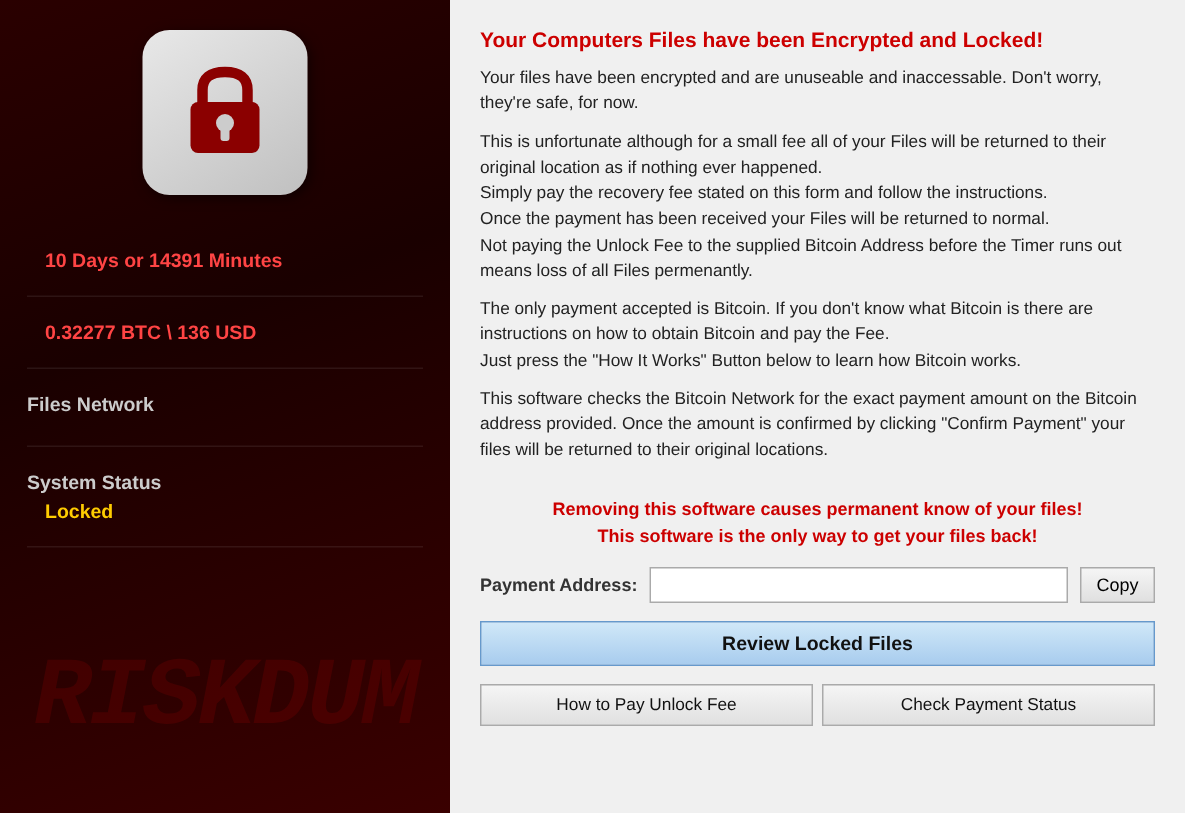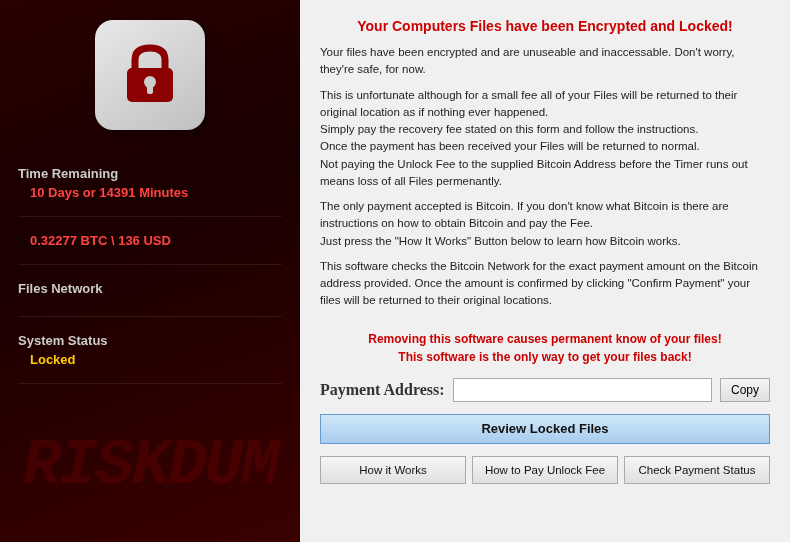--- a/index.html
+++ b/index.html
@@ -104,21 +104,20 @@
       display: flex;
       flex-direction: column;
       gap: 8px;
       overflow-y: auto;
     }
 
     .title {
       color: #cc0000;
       font-size: 14px;
       font-weight: bold;
-      text-align: center;
       margin-bottom: 2px;
     }
 
     .body-text {
       color: #222222;
       font-size: 11.5px;
       line-height: 1.5;
     }
 
     .warning-text {
@@ -132,24 +131,23 @@
     
     .payment-row {
       display: flex;
       align-items: center;
       gap: 8px;
       margin-top: 4px;
     }
 
     .payment-label {
       color: #333;
-      font-size: 16px;
+      font-size: 12px;
       white-space: nowrap;
       font-weight: bold;
-      font-family: Liberation Serif, serif;
     }
 
     .payment-input {
       flex: 1;
       height: 24px;
       border: 1px solid #aaa;
       background: white;
       font-size: 12px;
       padding: 2px 4px;
       outline: none;
@@ -213,21 +211,20 @@
       <rect x="12" y="28" width="46" height="34" rx="5" ry="5" fill="#8b0000"></rect>
 
       <circle cx="35" cy="42" r="6" fill="#cccccc"></circle>
 
       <rect x="32" y="44" width="6" height="10" rx="2" fill="#cccccc"></rect>
     </svg>
   </div>
 
   <div class="info-section">
     <div class="info-row">
-      <span class="info-label">Time Remaining</span>
       <span class="info-value">10 Days or 14391 Minutes</span>
     </div>
     <div class="info-row">
       <span class="info-value">0.32277 BTC \ 136 USD</span>
     </div>
     <div class="info-row">
       <span class="info-label">Files Network</span>
       <span class="info-value"></span>
     </div>
     <div class="info-row">
@@ -261,17 +258,16 @@
 
   <div class="payment-row">
     <span class="payment-label">Payment Address:</span>
     <input class="payment-input" type="text" value="" style="">
     <button class="copy-button">Copy</button>
   </div>
 
   <button class="review-button">Review Locked Files</button>
 
   <div class="bottom-buttons">
-    <button class="bottom-btn">How it Works</button>
     <button class="bottom-btn">How to Pay Unlock Fee</button>
     <button class="bottom-btn">Check Payment Status</button>
   </div>
 </div>
 
 </body></html>

